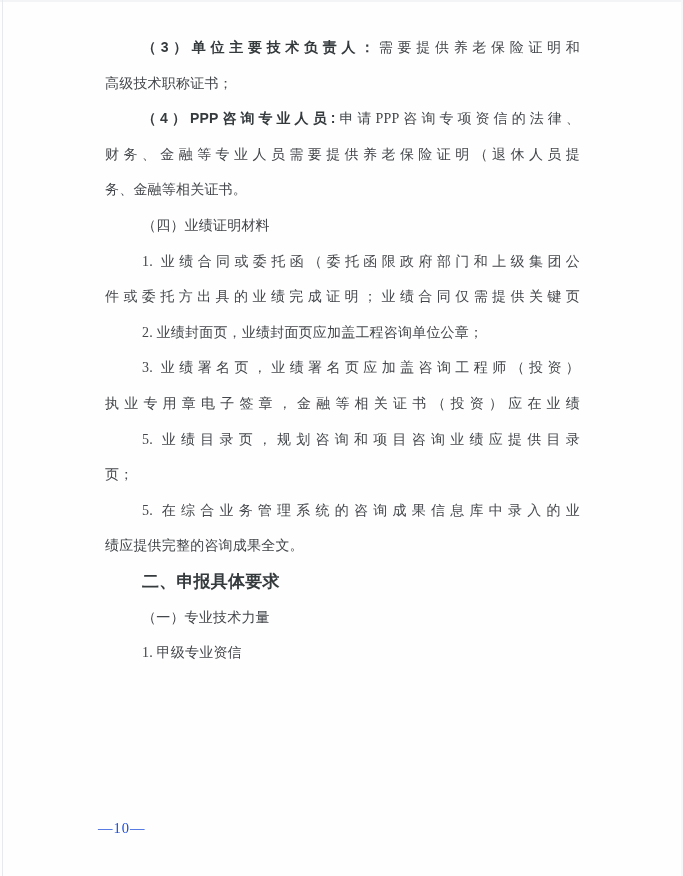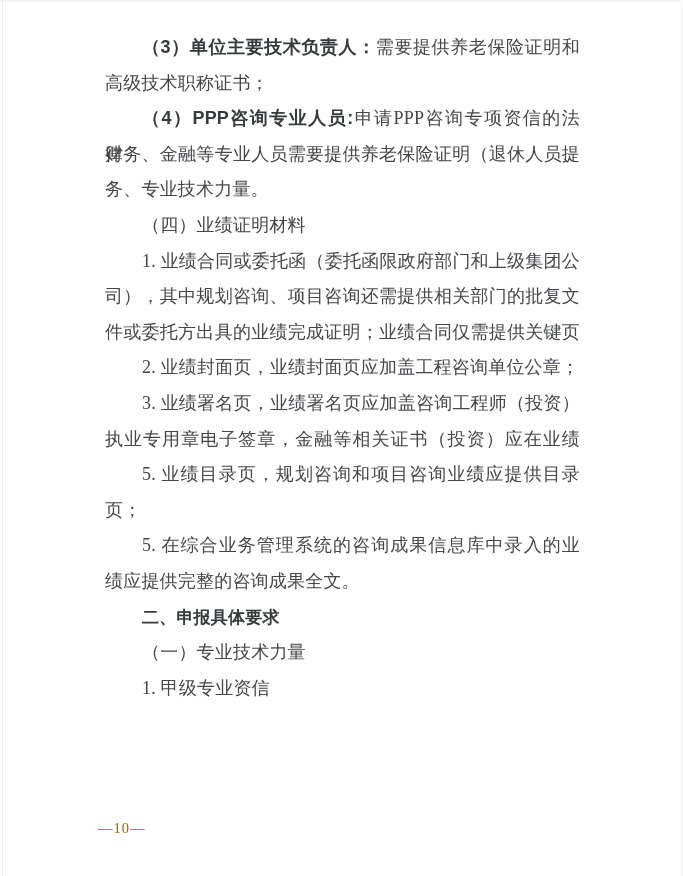--- a/index.html
+++ b/index.html
@@ -25,21 +25,21 @@
   }
   .text-block {
     position: absolute;
     left: 105px;
     top: 30px;
     width: 475px;
   }
   .line {
     height: 35.6px;
     line-height: 35.6px;
-    font-size: 18px;
+    font-size: 14px;
     color: #43464a;
     text-align: justify;
     text-align-last: left;
     white-space: nowrap;
     letter-spacing: 0.2px;
   }
   .line.fill {
     white-space: normal;
     text-align-last: justify;
   }
@@ -53,42 +53,41 @@
     font-weight: bold;
     color: #33383b;
     font-family: "Liberation Sans", "DejaVu Sans", sans-serif;
     font-size: 17px;
   }
   .page-number {
     position: absolute;
     left: 98px;
     top: 820px;
     font-size: 14.5px;
-    color: #a16207;
+    color: #1d4ed8;
     letter-spacing: 1px;
     font-family: "Liberation Serif", "DejaVu Serif", serif;
   }
 </style>
 </head>
 <body>
 
 <div class="page">
   <div class="scan-edge-top"></div>
   <div class="scan-edge-left"></div>
   <div class="scan-edge-right"></div>
 
   <div class="text-block" id="text-block">
       <div class="line indent fill"><span class="seg-bold">（3）单位主要技术负责人：</span><span class="seg">需要提供养老保险证明和</span></div>
       <div class="line"><span class="seg">高级技术职称证书；</span></div>
       <div class="line indent fill"><span class="seg-bold">（4）PPP咨询专业人员:</span><span class="seg">申请PPP咨询专项资信的法律、</span></div>
       <div class="line fill"><span class="seg">财务、金融等专业人员需要提供养老保险证明（退休人员提</span></div>
-      <div class="line"><span class="seg">务、专业技术力量。</span></div>
+      <div class="line"><span class="seg">务、金融等相关证书。</span></div>
       <div class="line indent"><span class="seg">（四）业绩证明材料</span></div>
       <div class="line indent fill"><span class="seg">1. 业绩合同或委托函（委托函限政府部门和上级集团公</span></div>
-      <div class="line fill"><span class="seg">司），其中规划咨询、项目咨询还需提供相关部门的批复文</span></div>
       <div class="line fill"><span class="seg">件或委托方出具的业绩完成证明；业绩合同仅需提供关键页</span></div>
       <div class="line indent"><span class="seg">2. 业绩封面页，业绩封面页应加盖工程咨询单位公章；</span></div>
       <div class="line indent fill"><span class="seg">3. 业绩署名页，业绩署名页应加盖咨询工程师（投资）</span></div>
       <div class="line fill"><span class="seg">执业专用章电子签章，金融等相关证书（投资）应在业绩</span></div>
       <div class="line indent fill"><span class="seg">5. 业绩目录页，规划咨询和项目咨询业绩应提供目录</span></div>
       <div class="line"><span class="seg">页；</span></div>
       <div class="line indent fill"><span class="seg">5. 在综合业务管理系统的咨询成果信息库中录入的业</span></div>
       <div class="line"><span class="seg">绩应提供完整的咨询成果全文。</span></div>
       <div class="line indent headline"><span class="seg-bold">二、申报具体要求</span></div>
       <div class="line indent"><span class="seg">（一）专业技术力量</span></div>

